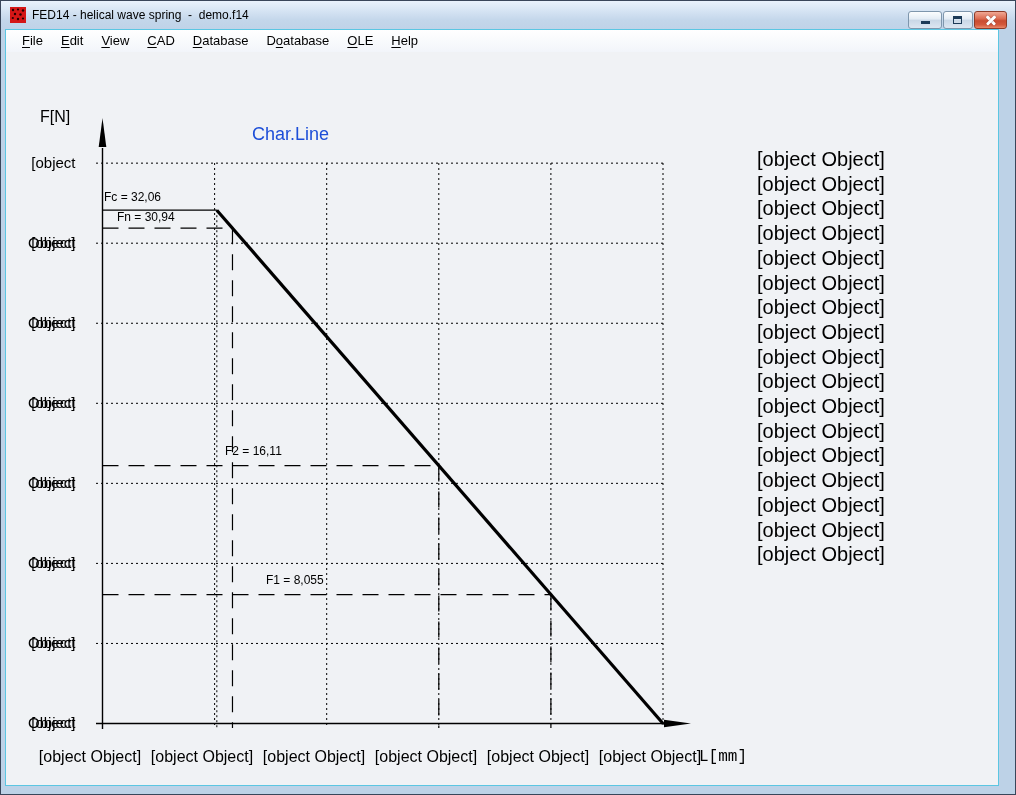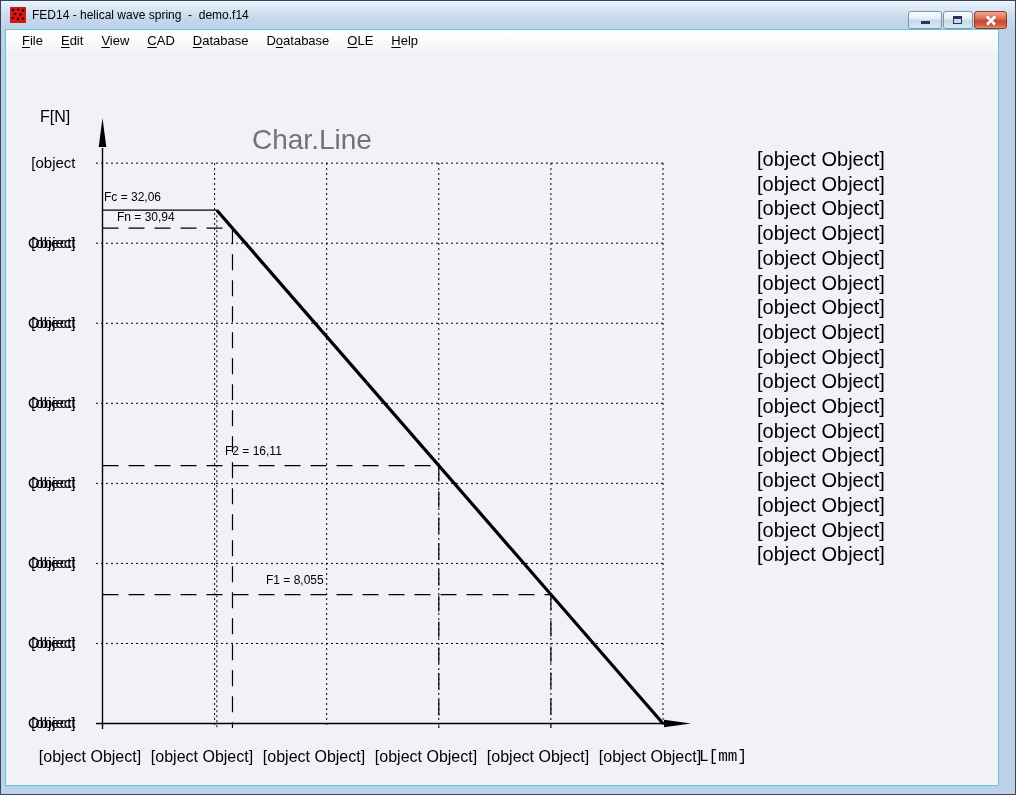--- a/index.html
+++ b/index.html
@@ -50,21 +50,21 @@
   .mnemonic{text-decoration:underline;text-underline-offset:2px;}
   .client{height:733px;background:#f0f2f5;}
   
   #chart-svg{position:absolute;left:0;top:0;width:1016px;height:795px;pointer-events:none;}
   #chart-svg .grid{stroke:#000;stroke-width:1;stroke-dasharray:2 3;fill:none;}
   #chart-svg .dash{stroke:#000;stroke-width:1.2;stroke-dasharray:16 10;fill:none;}
   #chart-svg .thin{stroke:#000;stroke-width:1.2;fill:none;}
   #chart-svg .axis{stroke:#000;stroke-width:1.4;fill:none;}
   #chart-svg .main{stroke:#000;stroke-width:3.2;fill:none;}
   #chart-svg .arrow{fill:#000;stroke:none;}
-  .chart-title{position:absolute;left:252px;top:124px;font-size:28px;color:#737373;}
+  .chart-title{position:absolute;left:252px;top:124px;font-size:18px;color:#1d4ed8;}
   .ylab{position:absolute;left:40px;top:108px;font-size:16px;color:#000;text-align:center;}
   .xlab{position:absolute;left:699px;top:748px;font-size:16px;color:#000;font-family:Liberation Mono, monospace;}
   .y-ticks{position:absolute;left:28px;top:123px;width:38px;display:grid;grid-auto-rows:80px;}
   .ytick{text-align:right;line-height:80px;font-size:15px;color:#000;}
   .x-ticks{position:absolute;left:34px;top:748px;display:grid;grid-auto-flow:column;grid-auto-columns:112px;}
   .xtick{text-align:center;font-size:16px;color:#000;}
   .mlabel{position:absolute;font-size:12px;color:#000;white-space:nowrap;}
   .lbl-fc{left:104px;top:190px;}
   .lbl-fn{left:117px;top:210px;}
   .lbl-f2{left:225px;top:444px;}

